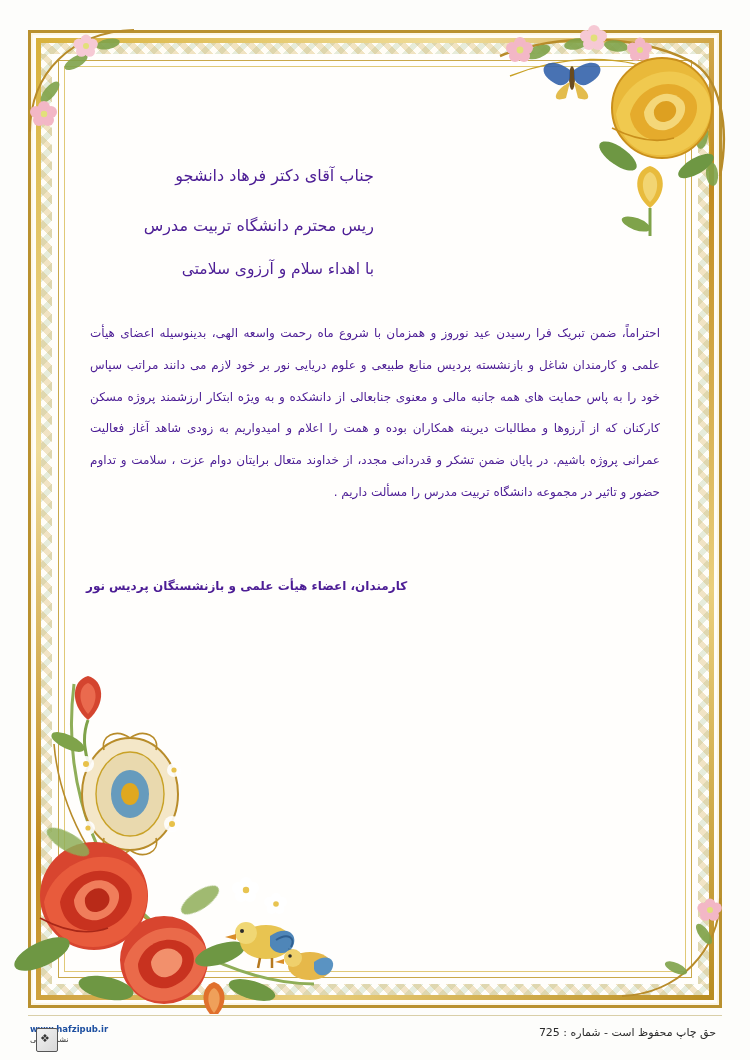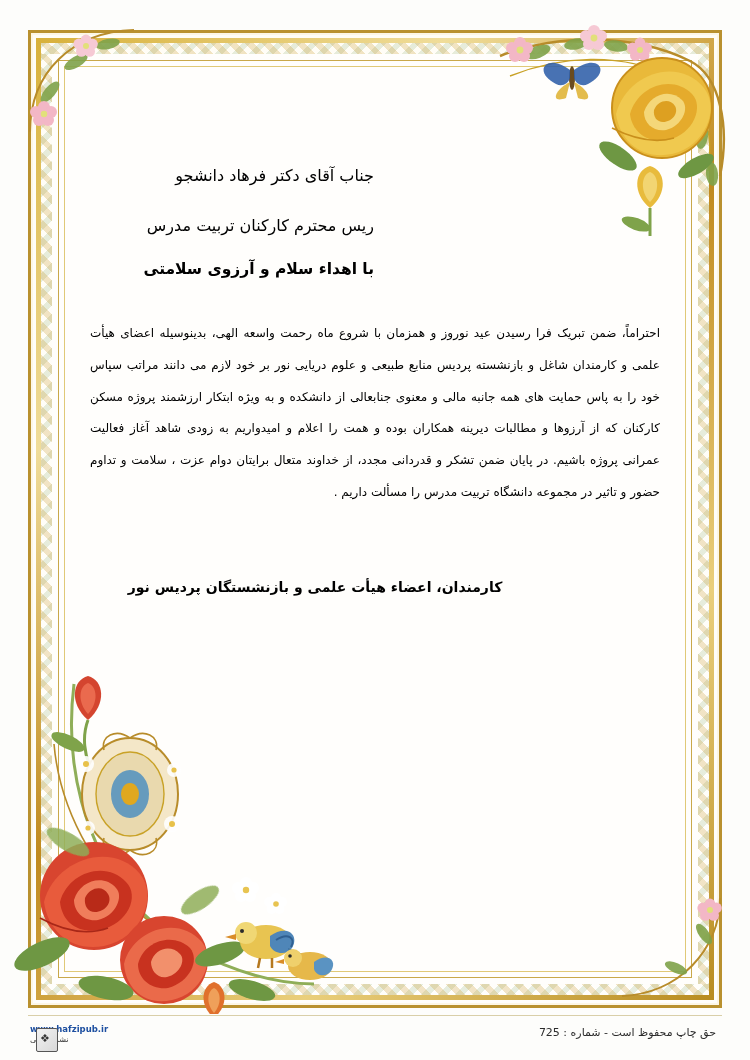--- a/index.html
+++ b/index.html
@@ -101,59 +101,58 @@
 
   
   .content {
     position: absolute;
     left: 86px;
     top: 120px;
     right: 86px;
     bottom: 110px;
     direction: rtl;
     text-align: right;
-    color: #000000;
+    color: #4c1d95;
     font-family: "DejaVu Sans", sans-serif;
   }
 
   .salutation {
     margin-right: 290px;
     margin-top: 40px;
     font-size: 16px;
     line-height: 2.0;
     letter-spacing: 0.3px;
   }
   .salutation div { margin-bottom: 18px; }
 
   .greeting {
     margin-right: 290px;
     margin-top: 10px;
     font-size: 15.5px;
-    font-weight: bold;
   }
 
   .body-text {
     margin-top: 40px;
     font-size: 12px;
     line-height: 2.65;
     text-align: justify;
     text-justify: inter-word;
     padding-left: 4px;
     padding-right: 4px;
   }
   .body-text p {
     margin: 0 0 6px 0;
   }
 
   .signature {
     margin-top: 70px;
     margin-right: 120px;
-    font-size: 14px;
+    font-size: 12px;
     font-weight: bold;
-    text-align: center;
+    text-align: left;
   }
 
   
   .footer {
     position: absolute;
     left: 0;
     right: 0;
     bottom: 8px;
     height: 34px;
     font-size: 10px;
@@ -440,21 +439,21 @@
         <circle cx="-7.2" cy="-2" r="5.4" fill="#f3b7c6"></circle>
           <circle cx="0" cy="0" r="3" fill="#e2e07a"></circle>
       </g>
     </svg>
   </div>
 
   <div class="content">
 
     <div class="salutation">
       <div>جناب آقای دکتر فرهاد دانشجو</div>
-      <div>ریس محترم کارکنان تربیت مدرس</div>
+      <div>ریس محترم دانشگاه تربیت مدرس</div>
     </div>
 
     <div class="greeting">با اهداء سلام و آرزوی سلامتی</div>
 
     <div class="body-text">
       <p>احتراماً، ضمن تبریک فرا رسیدن عید نوروز و همزمان با شروع ماه رحمت واسعه الهی، بدینوسیله اعضای هیأت علمی و کارمندان شاغل و بازنشسته پردیس منابع طبیعی و علوم دریایی نور بر خود لازم می دانند مراتب سپاس خود را به پاس حمایت های همه جانبه مالی و معنوی جنابعالی از دانشکده و به ویژه ابتکار ارزشمند پروژه مسکن کارکنان که از آرزوها و مطالبات دیرینه همکاران بوده و همت را اعلام و امیدواریم به زودی شاهد آغاز فعالیت عمرانی پروژه باشیم. در پایان ضمن تشکر و قدردانی مجدد، از خداوند متعال برایتان دوام عزت ، سلامت و تداوم حضور و تاثیر در مجموعه دانشگاه تربیت مدرس را مسألت داریم .</p>
     </div>
 
     <div class="signature">کارمندان، اعضاء هیأت علمی و بازنشستگان پردیس نور</div>
   </div>

